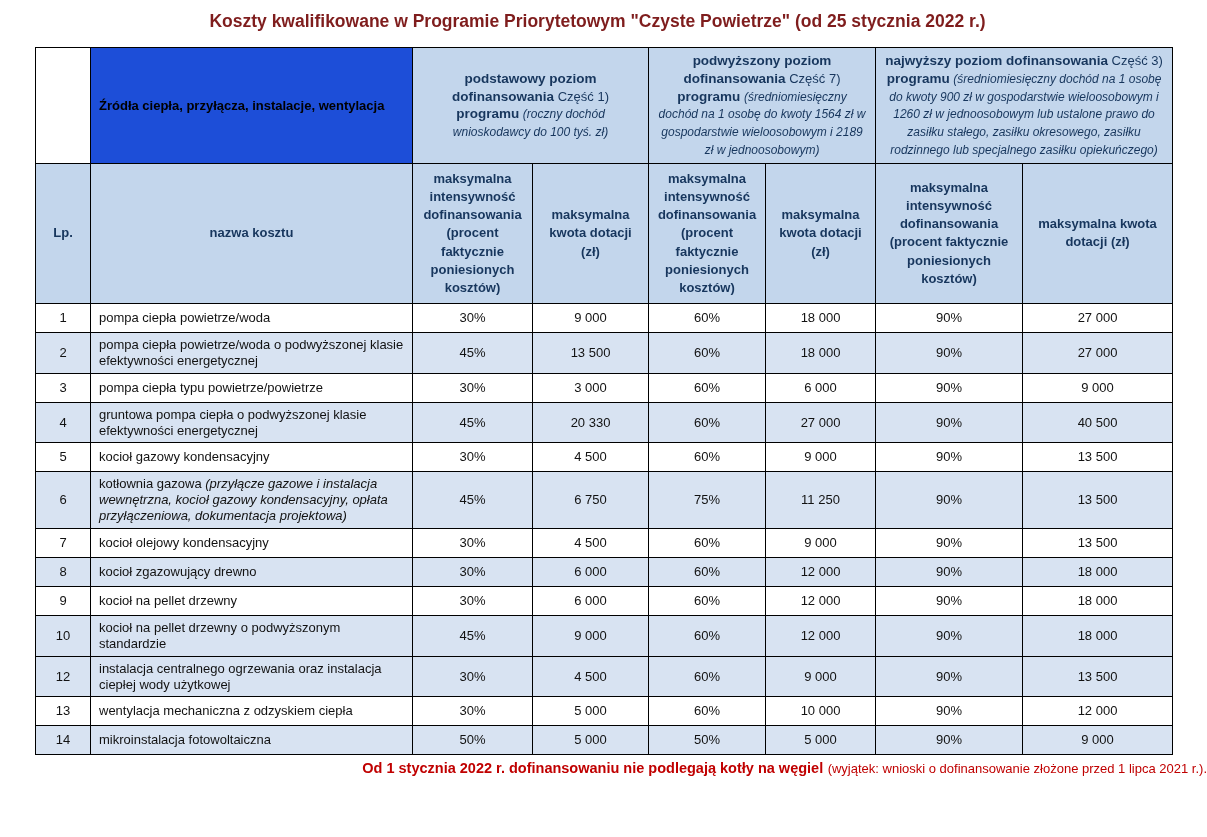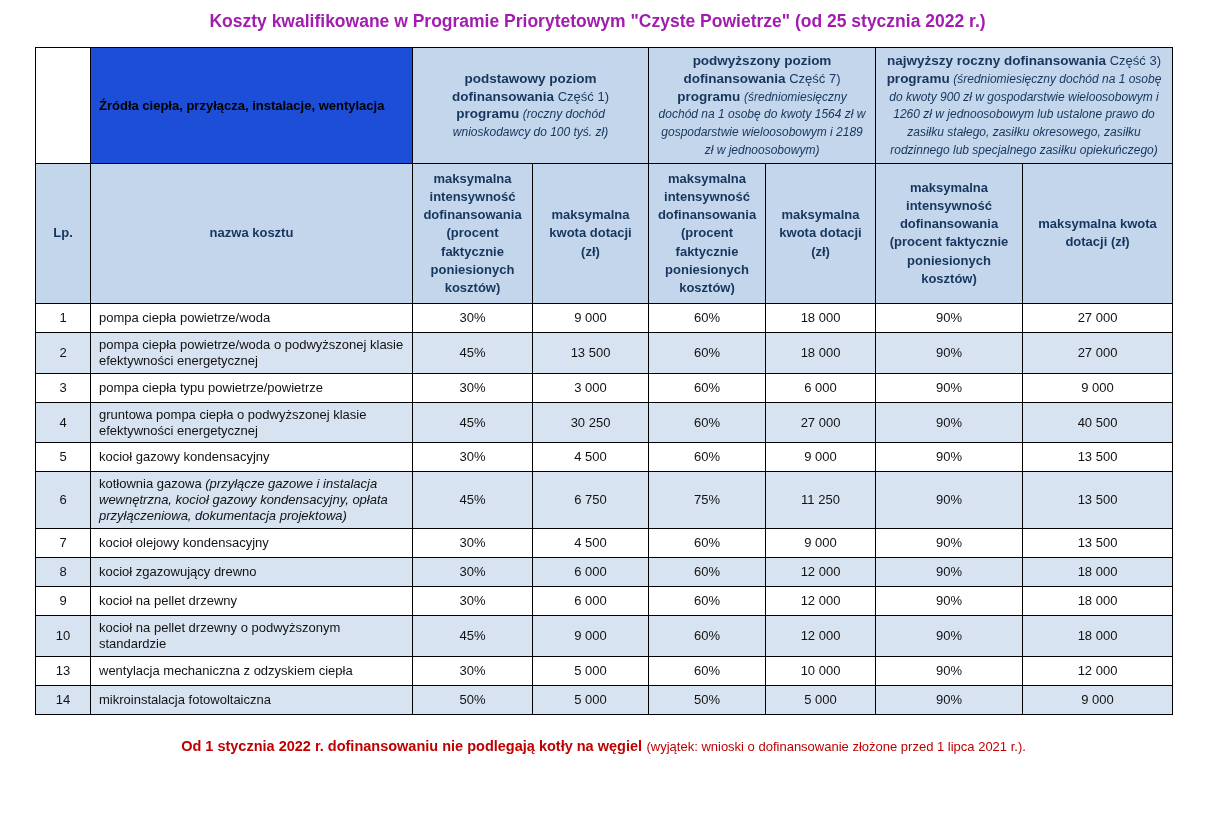--- a/index.html
+++ b/index.html
@@ -10,21 +10,21 @@
     --border:#000;
   }
   *{box-sizing:border-box;}
   html,body{margin:0;padding:0;}
   body{
     width:1207px;height:837px;overflow:hidden;background:#fff;
     font-family:"Liberation Sans","DejaVu Sans",sans-serif;color:#111;
   }
   .page-title{
     margin:11px 12px 15px 0;text-align:center;
-    font-size:17.5px;font-weight:bold;color:#a21caf;
+    font-size:17.5px;font-weight:bold;color:#7f1d1d;
   }
   table.costs{
     border-collapse:collapse;table-layout:fixed;
     width:1137px;margin-left:35px;
   }
   table.costs th,table.costs td{
     border:1px solid var(--border);
     vertical-align:middle;
     font-size:13px;
     padding:4px 8px;
@@ -63,21 +63,21 @@
   }
 
   tr.data-row td{height:29px;line-height:1.22;color:#121212;}
   tr.data-row.alt td{background:var(--row-alt-fill);}
   td.c-lp{text-align:center;}
   td.c-name{text-align:left;padding-left:10px;}
   td.c-val{text-align:center;}
   .name-note{font-style:italic;}
 
   .footer-note{
-    margin-top:22px;text-align:center;color:var(--footer-red);
+    margin-top:4px;text-align:right;color:var(--footer-red);
   }
   .footer-main{font-weight:bold;font-size:14.5px;}
   .footer-extra{font-weight:normal;font-size:13px;}
 </style>
 </head>
 <body>
 
 <div>
 
   <div class="page-title">Koszty kwalifikowane w Programie Priorytetowym "Czyste Powietrze" (od 25 stycznia 2022 r.)</div>
@@ -103,21 +103,21 @@
           <span class="lvl-b">programu</span>
           <span class="lvl-i">(roczny dochód wnioskodawcy do 100 tyś. zł)</span>
         </th>
         <th class="level-cell" colspan="2">
           <span class="lvl-b">podwyższony poziom dofinansowania</span>
           <span class="lvl-r">Część 7)</span>
           <span class="lvl-b">programu</span>
           <span class="lvl-i">(średniomiesięczny dochód na 1 osobę do kwoty 1564 zł w gospodarstwie wieloosobowym i 2189 zł w jednoosobowym)</span>
         </th>
         <th class="level-cell" colspan="2">
-          <span class="lvl-b">najwyższy roczny dofinansowania</span>
+          <span class="lvl-b">najwyższy poziom dofinansowania</span>
           <span class="lvl-r">Część 3)</span>
           <span class="lvl-b">programu</span>
           <span class="lvl-i">(średniomiesięczny dochód na 1 osobę do kwoty 900 zł w gospodarstwie wieloosobowym i 1260 zł w jednoosobowym lub ustalone prawo do zasiłku stałego, zasiłku okresowego, zasiłku rodzinnego lub specjalnego zasiłku opiekuńczego)</span>
         </th>
       </tr>
       <tr class="sub-row">
         <th class="sub-cell">Lp.</th>
         <th class="sub-cell">nazwa kosztu</th>
         <th class="sub-cell">maksymalna intensywność dofinansowania (procent faktycznie poniesionych kosztów)</th>
         <th class="sub-cell">maksymalna kwota dotacji (zł)</th>
@@ -155,21 +155,21 @@
           <td class="c-val">3 000</td>
           <td class="c-val">60%</td>
           <td class="c-val">6 000</td>
           <td class="c-val">90%</td>
           <td class="c-val">9 000</td>
         </tr>
         <tr class="data-row alt">
           <td class="c-lp">4</td>
           <td class="c-name"><span>gruntowa pompa ciepła o podwyższonej klasie efektywności energetycznej</span></td>
           <td class="c-val">45%</td>
-          <td class="c-val">30 250</td>
+          <td class="c-val">20 330</td>
           <td class="c-val">60%</td>
           <td class="c-val">27 000</td>
           <td class="c-val">90%</td>
           <td class="c-val">40 500</td>
         </tr>
         <tr class="data-row">
           <td class="c-lp">5</td>
           <td class="c-name"><span>kocioł gazowy kondensacyjny</span></td>
           <td class="c-val">30%</td>
           <td class="c-val">4 500</td>
@@ -220,20 +220,30 @@
         </tr>
         <tr class="data-row alt">
           <td class="c-lp">10</td>
           <td class="c-name"><span>kocioł na pellet drzewny o podwyższonym standardzie</span></td>
           <td class="c-val">45%</td>
           <td class="c-val">9 000</td>
           <td class="c-val">60%</td>
           <td class="c-val">12 000</td>
           <td class="c-val">90%</td>
           <td class="c-val">18 000</td>
+        </tr>
+        <tr class="data-row alt">
+          <td class="c-lp">12</td>
+          <td class="c-name"><span>instalacja centralnego ogrzewania oraz instalacja ciepłej wody użytkowej</span></td>
+          <td class="c-val">30%</td>
+          <td class="c-val">4 500</td>
+          <td class="c-val">60%</td>
+          <td class="c-val">9 000</td>
+          <td class="c-val">90%</td>
+          <td class="c-val">13 500</td>
         </tr>
         <tr class="data-row">
           <td class="c-lp">13</td>
           <td class="c-name"><span>wentylacja mechaniczna z odzyskiem ciepła</span></td>
           <td class="c-val">30%</td>
           <td class="c-val">5 000</td>
           <td class="c-val">60%</td>
           <td class="c-val">10 000</td>
           <td class="c-val">90%</td>
           <td class="c-val">12 000</td>

